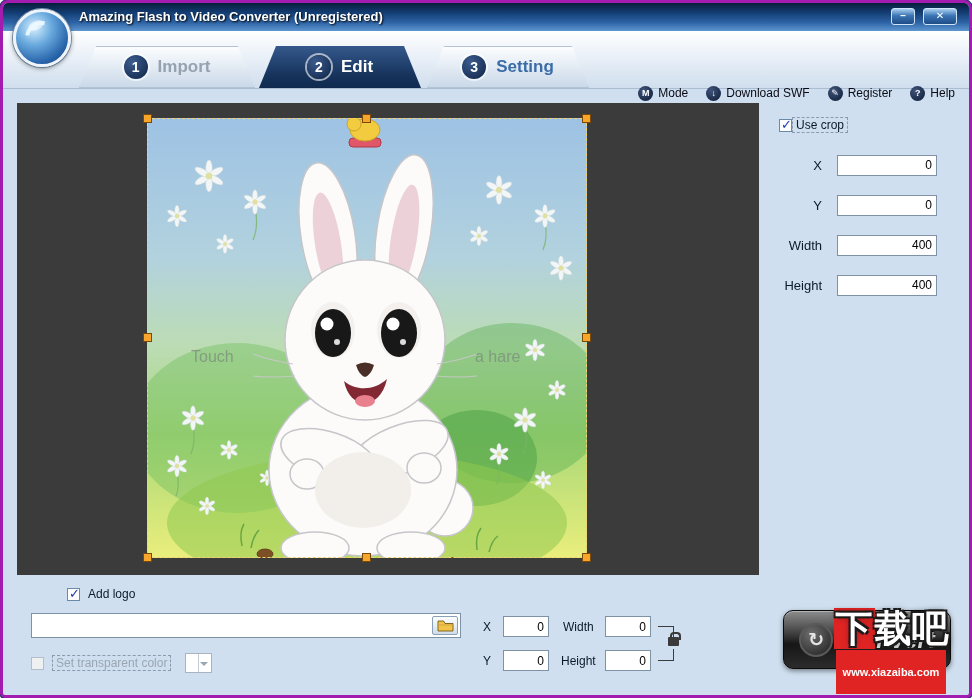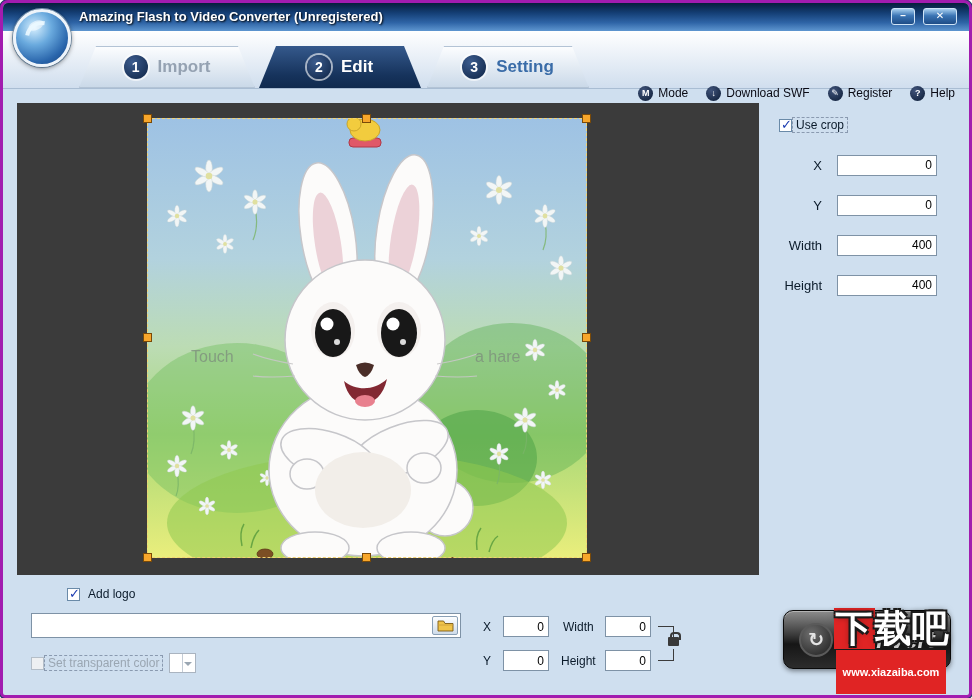--- a/index.html
+++ b/index.html
@@ -81,21 +81,21 @@
 
   
   .bottom { position:absolute; left:0; top:572px; right:0; bottom:0; }
   .addlogo-row { position:absolute; left:28px; top:12px; display:flex; align-items:center; gap:8px;padding-left:36px; }
   .path-wrap { position:absolute; left:28px; top:38px; width:430px; height:25px; }
   .path-input { position:absolute; inset:0; width:100%; height:100%; border:1px solid #7e92a6;
     background:#fff; font-size:12px; padding:0 32px 0 5px; font-family:"Liberation Sans","DejaVu Sans",sans-serif; }
   .browse-btn { position:absolute; right:3px; top:3px; width:26px; height:19px;
     background:linear-gradient(#fdfeff,#cfdcea); border:1px solid #8aa0b6; border-radius:2px;
     display:flex; align-items:center; justify-content:center; cursor:default; }
-  .transparent-row { position:absolute; left:28px; top:78px; display:flex; align-items:center; }
+  .transparent-row { position:absolute; left:28px; top:78px; display:flex; align-items:center; gap:8px; }
   .color-combo { width:27px; height:20px; border:1px solid #aab4c0; background:#fff; position:relative; margin-left:6px; }
   .color-combo::after { content:""; position:absolute; right:3px; top:8px; border:4px solid transparent;
     border-top-color:#9aa6b2; }
   .color-combo::before { content:""; position:absolute; right:12px; top:0; bottom:0; border-left:1px solid #c4ccd6; }
 
   .lg-label { position:absolute; font-size:12px; color:#0a1a2a; }
   .lg-input { position:absolute; width:46px; }
   .link-top { position:absolute; left:655px; top:51px; width:16px; height:12px;
     border-top:1px solid #3c3c3c; border-right:1px solid #3c3c3c; }
   .link-bottom { position:absolute; left:655px; top:74px; width:16px; height:12px;

